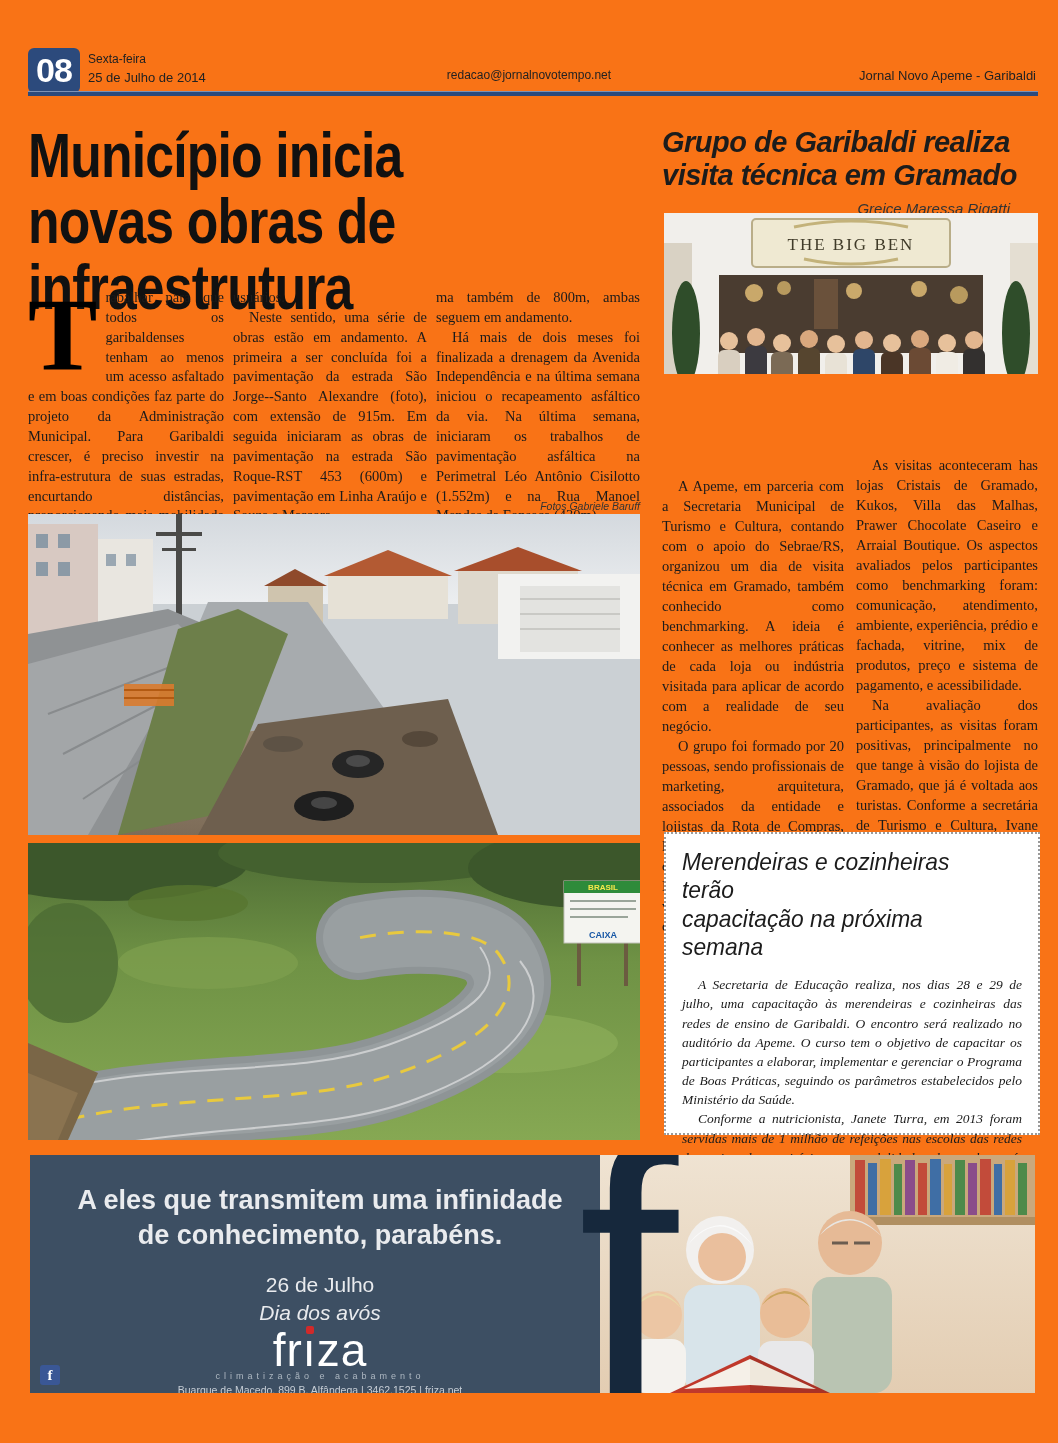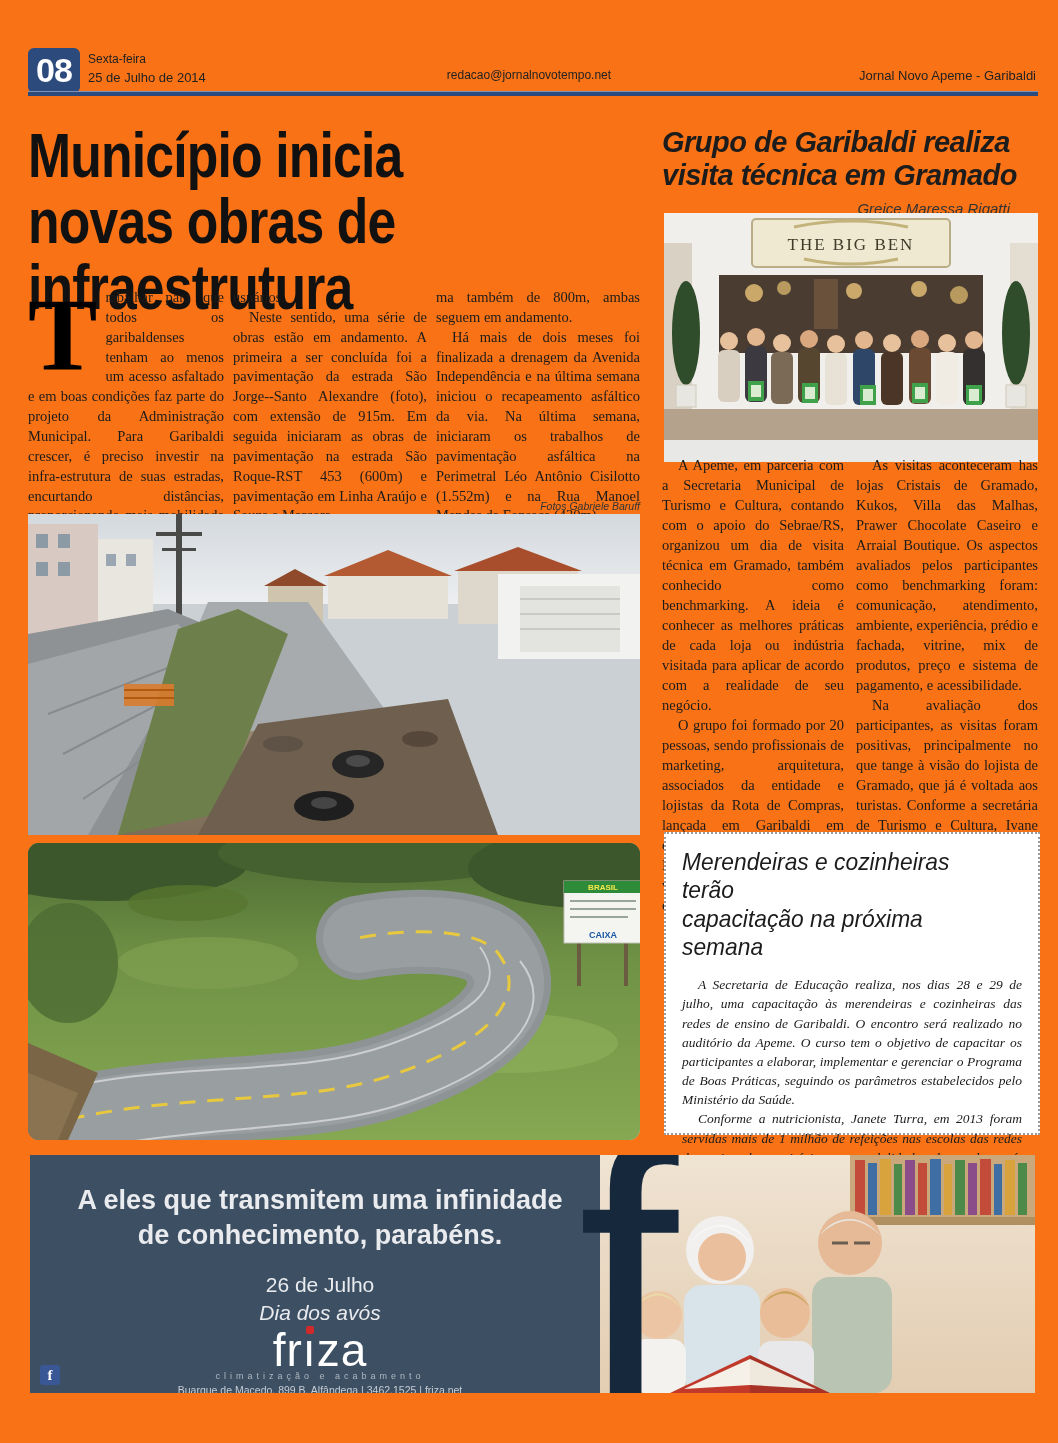--- a/index.html
+++ b/index.html
@@ -27,31 +27,31 @@
   #col1 { left:28px;  width:196px; }
   #col2 { left:233px; width:194px; }
   #col3 { left:436px; width:204px; }
   .dropcap { float:left; font-family:"Liberation Serif", serif; font-weight:bold;
     font-size:104px; line-height:0.78; padding:6px 8px 0 0; color:#000; }
   .credit { font-size:10.5px; font-style:italic; color:#333; }
   #credit-main { position:absolute; left:28px; top:500px; width:612px; text-align:right; }
 
   .photo { position:absolute; left:28px; width:612px; overflow:hidden; background:#cbd0d4; }
   #photo1 { top:514px; height:321px; }
-  #photo2 { top:843px; height:297px;border-radius:11px; }
+  #photo2 { top:843px; height:297px; }
 
   
   .gramado-title { position:absolute; left:662px; top:126px; width:380px;
     font-style:italic; font-size:29px; line-height:1.15; color:#1c1c1c; letter-spacing:-0.5px; }
   #credit-gramado { position:absolute; left:634px; top:200px; width:376px; text-align:right; font-size:15px; }
-  #photo3 { position:absolute; left:664px; top:213px; width:374px; height:249px; left:664px; background:#e8e8e6; overflow:hidden; }
+  #photo3 { position:absolute; left:664px; top:213px; width:374px; height:161px; left:664px; background:#e8e8e6; overflow:hidden; }
   .gcol { position:absolute; top:455px; font-size:14.5px; line-height:1.38; color:#1b1b1b;
     text-align:justify; font-family:"Liberation Serif", serif; }
   .gcol p + p { text-indent:16px; }
-  #gcol1 { left:662px; width:182px; }
+  #gcol1 { left:662px; width:182px;margin-top:21px; }
   #gcol2 { left:856px; width:182px; }
 
   
   .boxart { position:absolute; left:664px; top:832px; width:376px; height:303px;
     border:2px dotted #9a9a9a; padding:14px 16px; background:#fff; }
   .boxart-title { font-style:italic; font-size:24px; line-height:1.18; color:#1c1c1c;
     transform:scaleX(0.95); transform-origin:left top; margin-bottom:14px; }
   .boxart p { font-family:"Liberation Serif", serif; font-style:italic; font-size:13.5px;
     line-height:1.42; text-align:justify; color:#1b1b1b; }
   .boxart p + p { text-indent:16px; }

